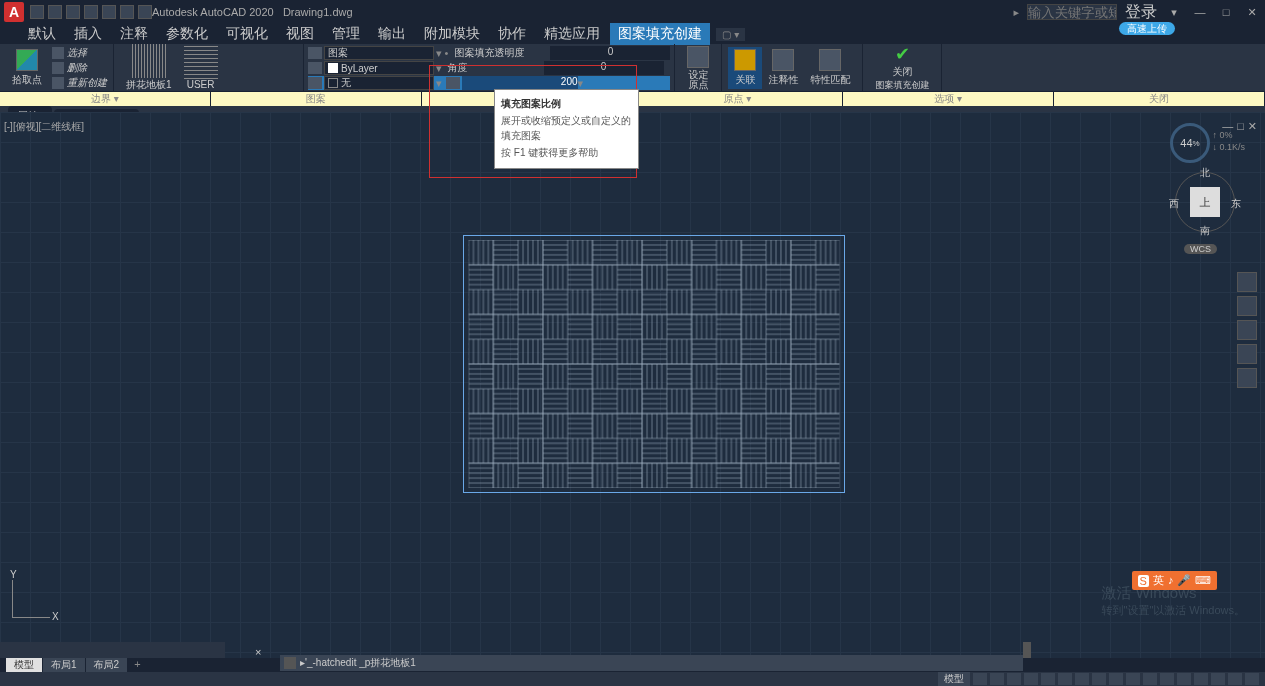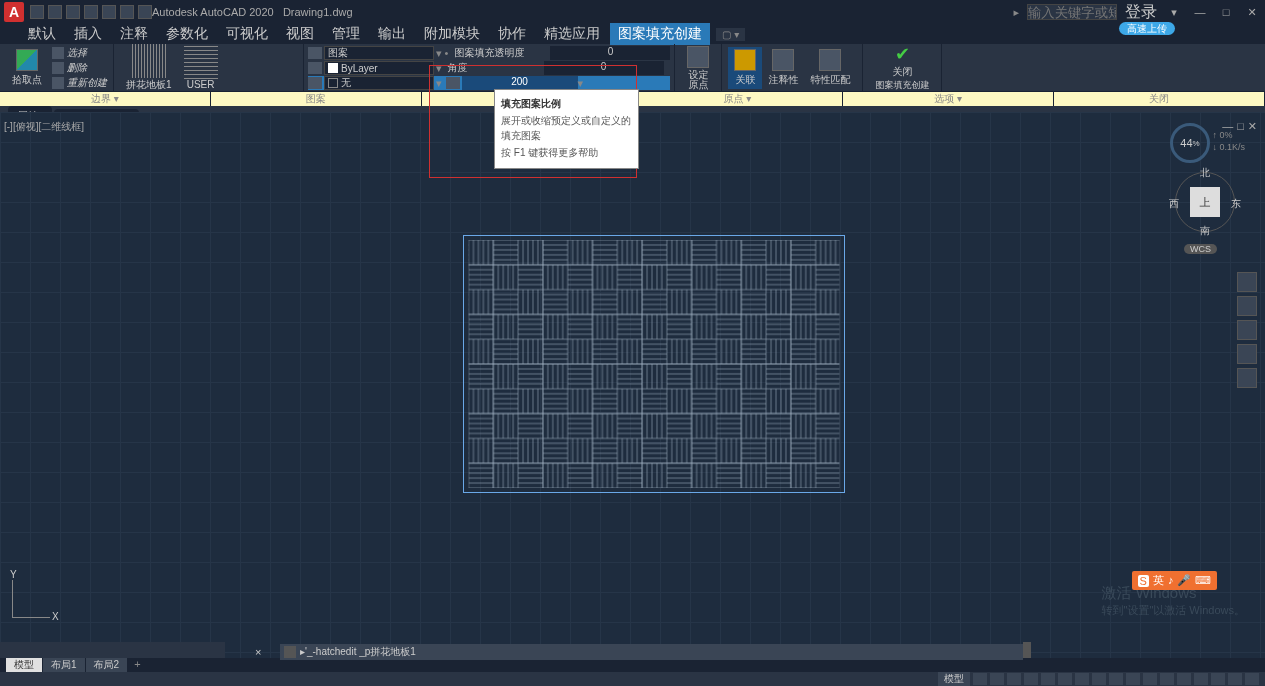--- a/index.html
+++ b/index.html
@@ -101,21 +101,21 @@
 .watermark { position: absolute; bottom: 40px; right: 20px; color: #3a4a5a; font-size: 11px; line-height: 1.4; text-align: left; }
 .watermark .w1 { font-size: 15px; }
 
 
 .ime { position: absolute; bottom: 68px; right: 48px; background: #f07030; color: white; padding: 2px 6px; border-radius: 2px; font-size: 11px; display: flex; align-items: center; gap: 4px; }
 .ime span.s { background: white; color: #f07030; padding: 0 2px; border-radius: 2px; }
 .ime-ext { display: flex; gap: 4px; }
 .ime-ext span { color: white; }
 
 
-.cmdbar { position: absolute; bottom: 26px; left: 225px; right: 242px; height: 16px; background: #3a4555; display: flex; align-items: center; padding: 0 4px; }
+.cmdbar { position: absolute; bottom: 15px; left: 225px; right: 242px; height: 16px; background: #3a4555; display: flex; align-items: center; padding: 0 4px; }
 .cmd-icon { width: 12px; height: 12px; background: #555; margin-right: 4px; }
 .cmd-text { color: #ccc; font-size: 10px; }
 .cmd-scroll { position: absolute; bottom: 28px; right: 234px; width: 8px; height: 16px; background: #555; }
 
 
 .layout-tabs { position: absolute; bottom: 14px; left: 6px; height: 14px; display: flex; }
 .layout-tab { padding: 0 8px; background: #3a4555; color: #ccc; font-size: 10px; border-right: 1px solid #1a2333; cursor: pointer; }
 .layout-tab.active { background: #e0e0e0; color: #333; }
 .layout-add { padding: 0 6px; color: #888; }
 
@@ -225,21 +225,21 @@
       <div class="prop-val">0</div>
     </div>
     <div class="prop-row highlight-row">
       <div class="prop-icon"></div>
       <div class="prop-drop" style="background:#1a2333">
           <span style="width:10px;height:10px;border:1px solid #888;display:inline-block;margin-right:3px"></span>
           <span>无</span>
         </div>
       <span style="color:#888;margin:0 2px">▾</span>
       <div class="prop-icon" style="margin-left:2px"></div>
-      <div class="prop-val" style="text-align:center;width:116px">200</div>
+      <div class="prop-val" style="text-align:right;width:116px">200</div>
       <span style="color:#888">▾</span>
     </div>
   </div>
   <div class="ribbon-panel">
     <div class="ribbon-btn">
       <div class="ribbon-icon-lg"></div>
       <span class="ribbon-label" style="white-space:pre-line;text-align:left;line-height:1">设定
 原点</span>
     </div>
   </div>

